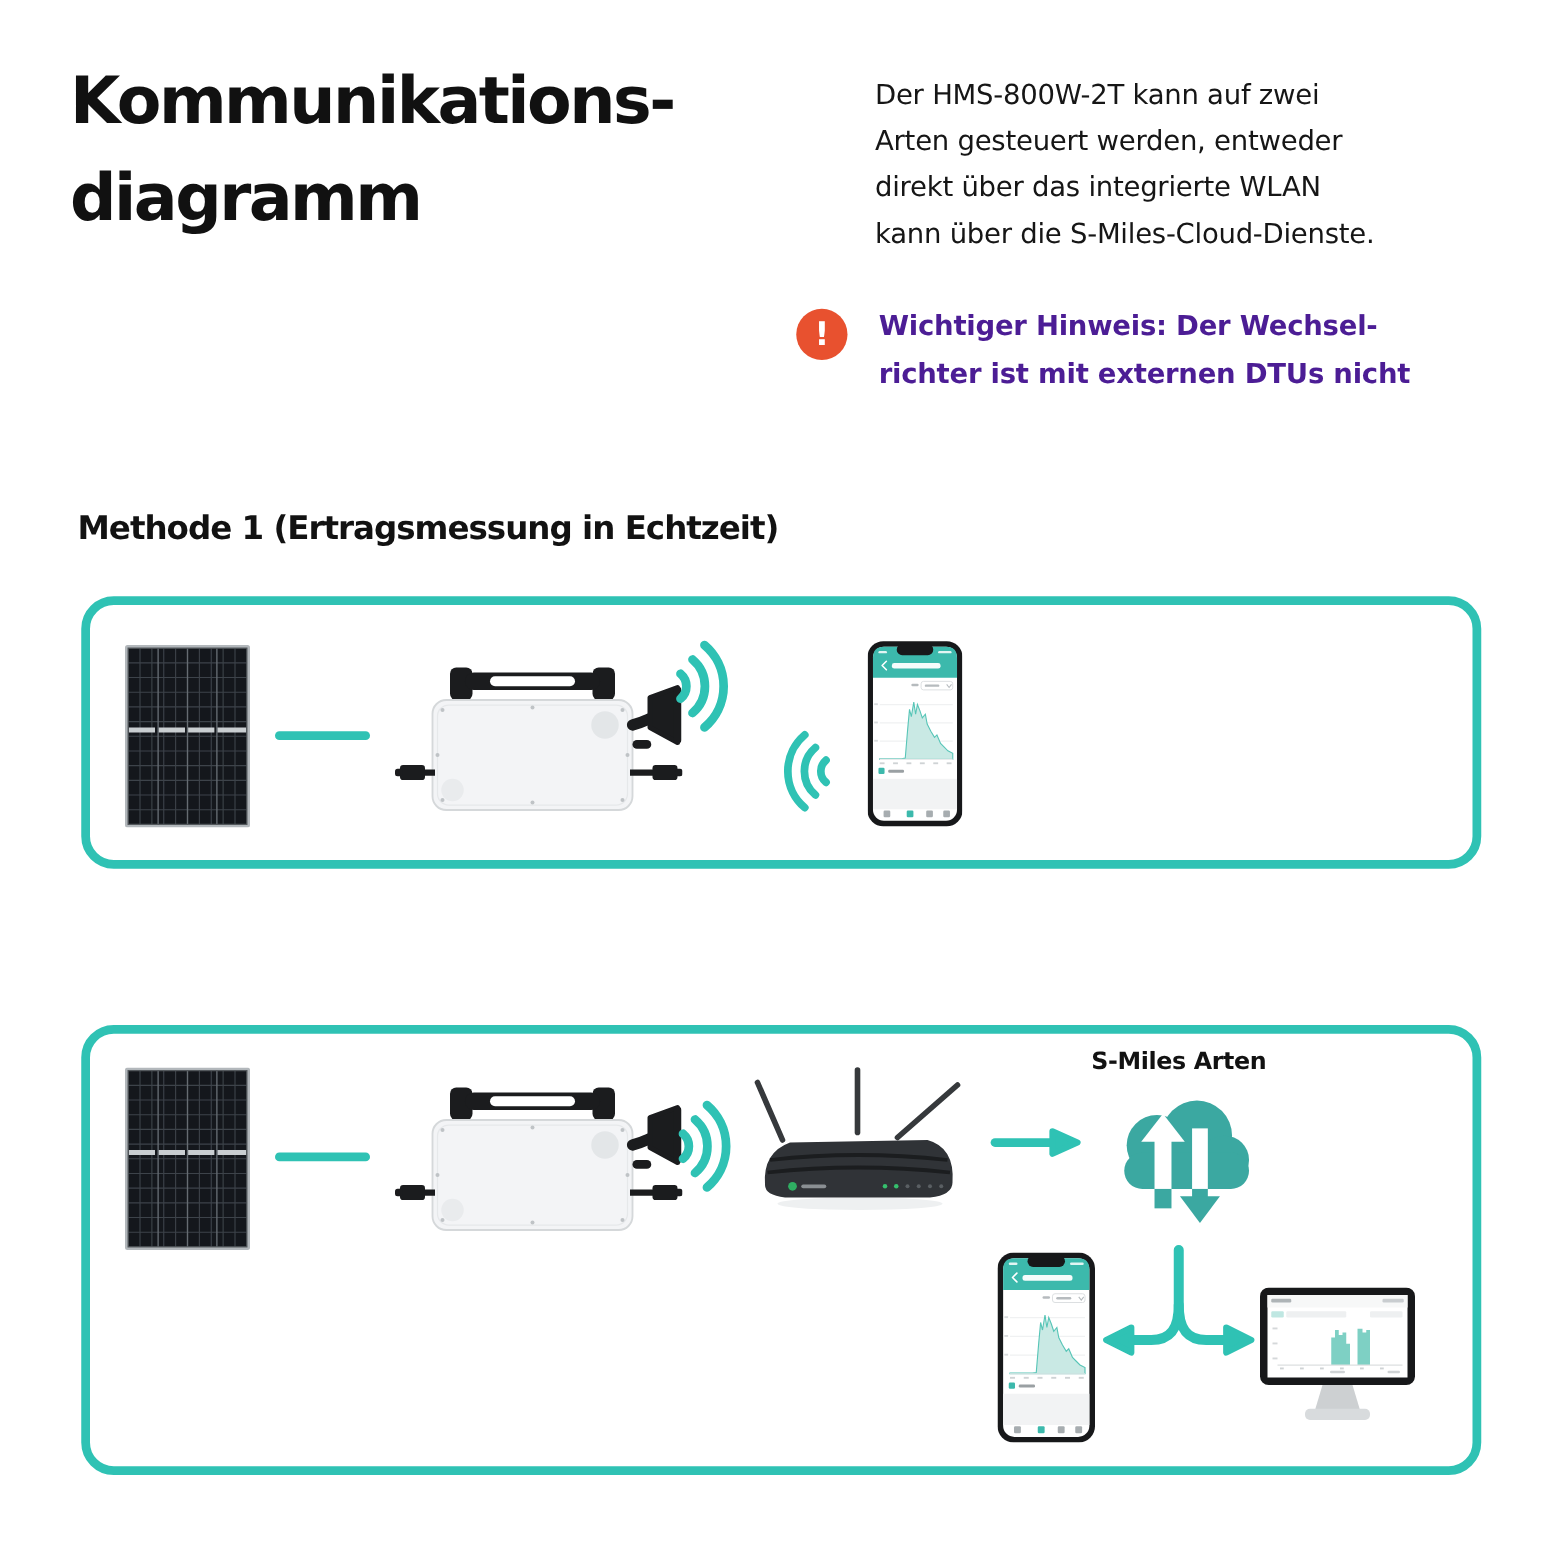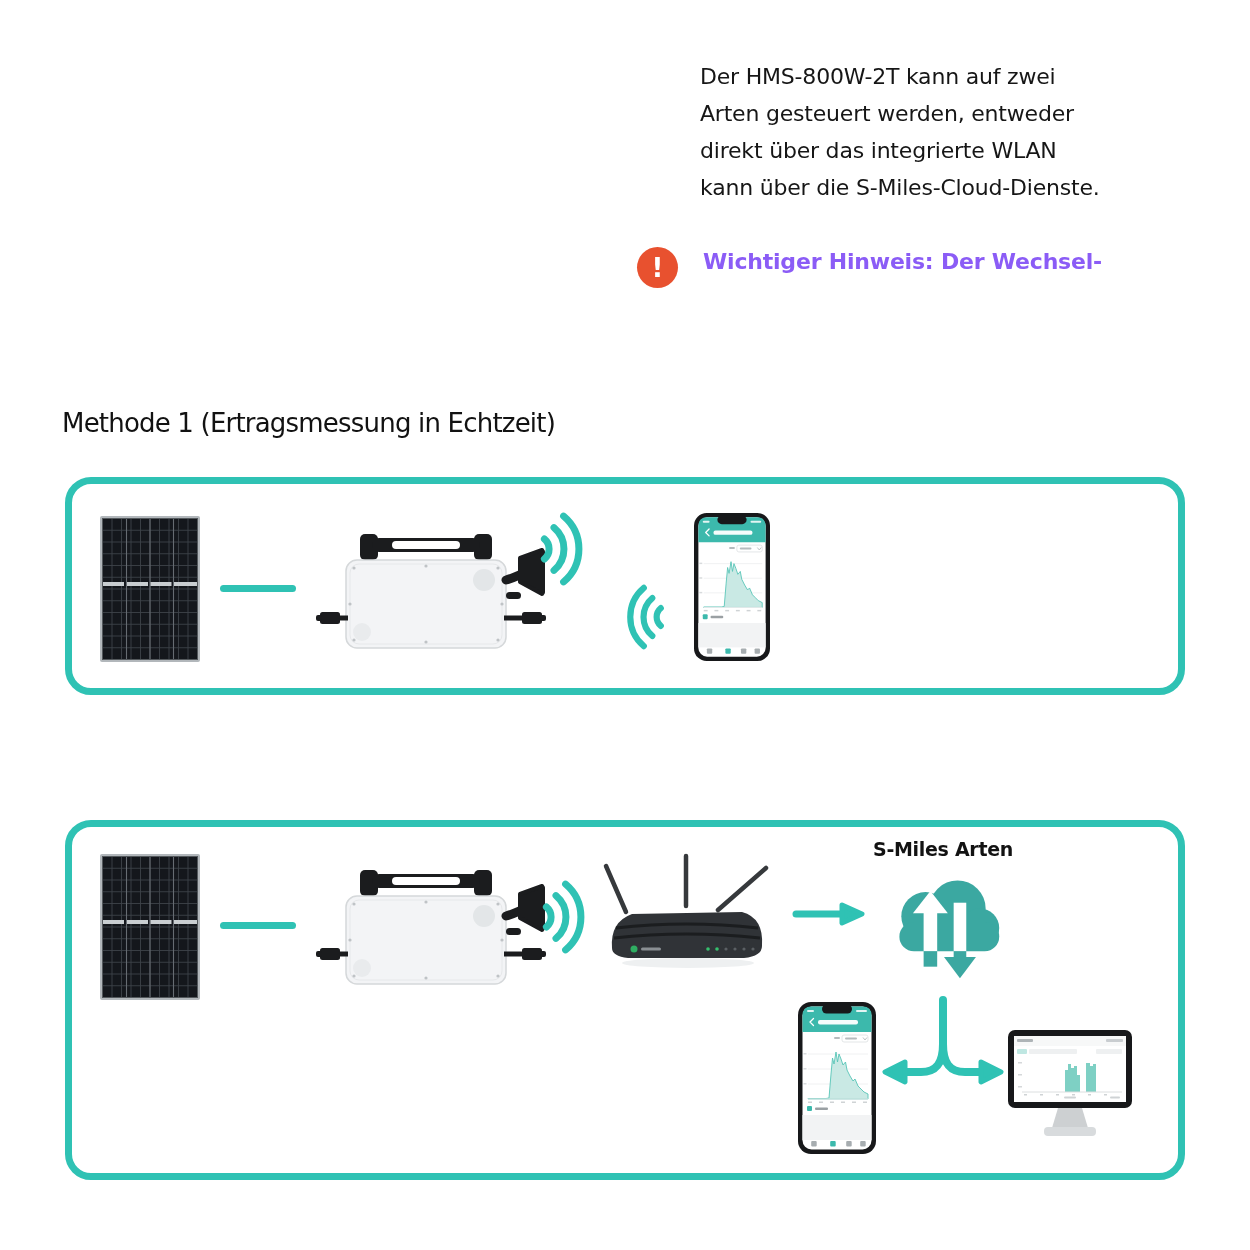--- a/index.html
+++ b/index.html
@@ -14,24 +14,24 @@
     left:56px;top:42px;font-size:52px;line-height:78px;font-weight:bold;
     letter-spacing:-2px;color:#111111;
   }
   .intro{left:700px;top:58px;width:500px;font-size:22px;line-height:37px;font-weight:normal;letter-spacing:-0.2px;}
   .warning-row{left:637px;top:243px;width:560px;}
   .warn-icon{
     position:absolute;left:0;top:4px;width:41px;height:41px;border-radius:50%;
     background:#E8512F;color:#ffffff;font-weight:bold;font-size:26px;
     display:flex;align-items:center;justify-content:center;
   }
-  .warn-text{position:absolute;left:66px;top:0;width:480px;font-size:22px;line-height:38px;font-weight:bold;color:#8b5cf6;letter-spacing:-0.2px;}
+  .warn-text{position:absolute;left:66px;top:0;width:480px;font-size:22px;line-height:38px;font-weight:bold;color:#4c1d95;letter-spacing:-0.2px;}
 
   
-  .section-heading{font-size:26px;font-weight:normal;letter-spacing:-0.8px;color:#121212;}
+  .section-heading{font-size:26px;font-weight:bold;letter-spacing:-0.8px;color:#121212;}
   .h1{left:62px;top:408px;}
   .h2{left:62px;top:754px;}
   .frame{
     border:7px solid #2FC2B4;border-radius:26px;background:#ffffff;
   }
   .frame1{left:65px;top:477px;width:1106px;height:204px;}
   .frame2{left:65px;top:820px;width:1106px;height:346px;}
 
   .connector-line{height:7px;background:#2FC2B4;border-radius:4px;}
   .cloud-label{left:872px;top:838px;width:142px;text-align:center;font-size:19px;font-weight:bold;color:#121212;letter-spacing:-0.3px;}
@@ -223,34 +223,39 @@
         <path d="M70 48 C70 66 76 76 92 76 H106"></path>
       </g>
       <polygon points="32,66 12,76 32,86" fill="#2FC2B4" stroke="#2FC2B4" stroke-width="5" stroke-linejoin="round"></polygon>
       <polygon points="108,66 128,76 108,86" fill="#2FC2B4" stroke="#2FC2B4" stroke-width="5" stroke-linejoin="round"></polygon>
     </symbol>
   </defs>
 </svg>
 
 <div id="canvas">
 
+  <div class="abs page-title">
+    <div>Kommunikations-</div>
+    <div>diagramm</div>
+  </div>
 
   <div class="abs intro">
     <div>Der HMS-800W-2T kann auf zwei</div>
     <div>Arten gesteuert werden, entweder</div>
     <div>direkt über das integrierte WLAN</div>
     <div>kann über die S-Miles-Cloud-Dienste.</div>
   </div>
 
   <div class="abs warning-row">
     <div class="warn-icon">
       <span>!</span>
     </div>
     <div class="warn-text">
       <div>Wichtiger Hinweis: Der Wechsel-</div>
+      <div>richter ist mit externen DTUs nicht</div>
     </div>
   </div>
 
   <div class="abs section-heading h1">Methode 1 (Ertragsmessung in Echtzeit)</div>
   <div class="abs frame frame1"></div>
 
   <svg class="abs inst" style="left:100px;top:516px" width="100" height="146">
       <use href="#sym-panel"></use>
     </svg>
   <div class="abs connector-line" style="left:220px;top:585px;width:76px"></div>

